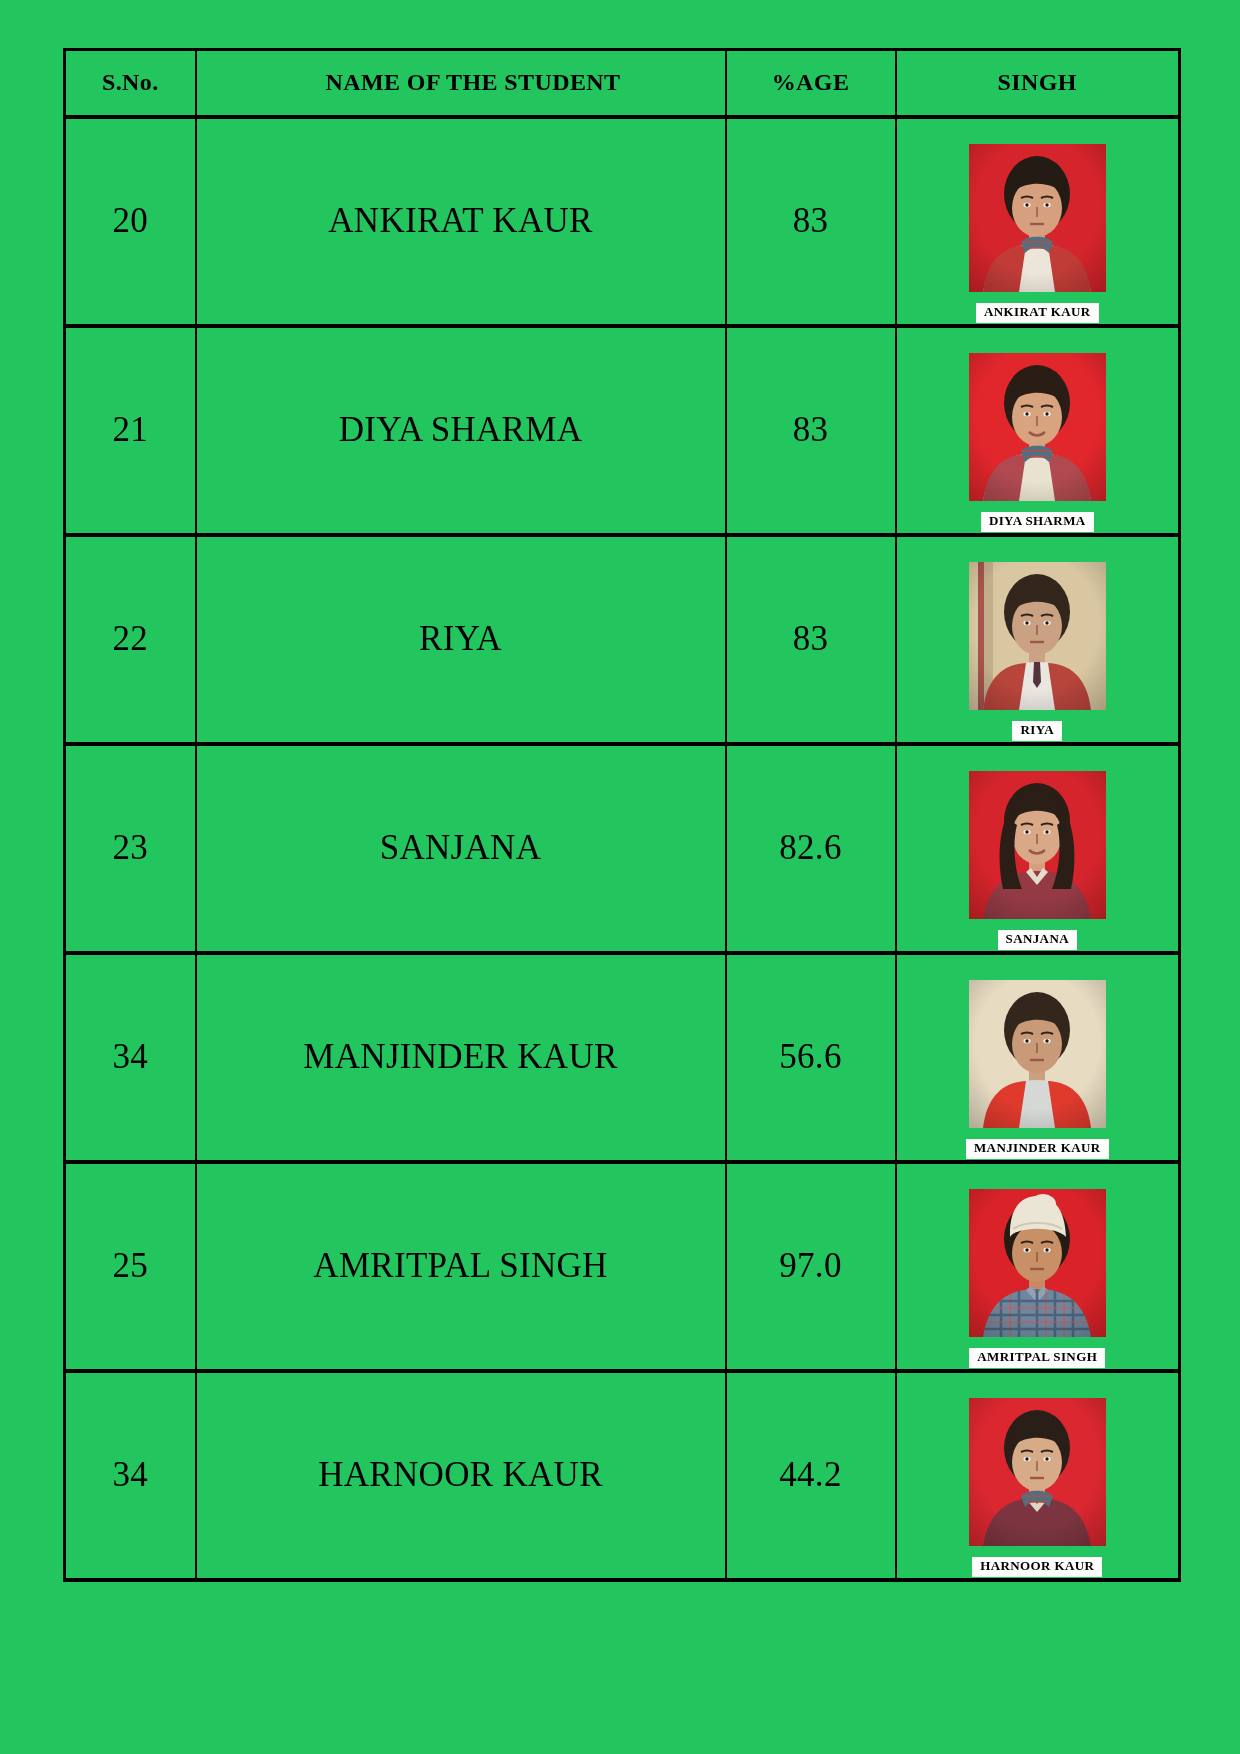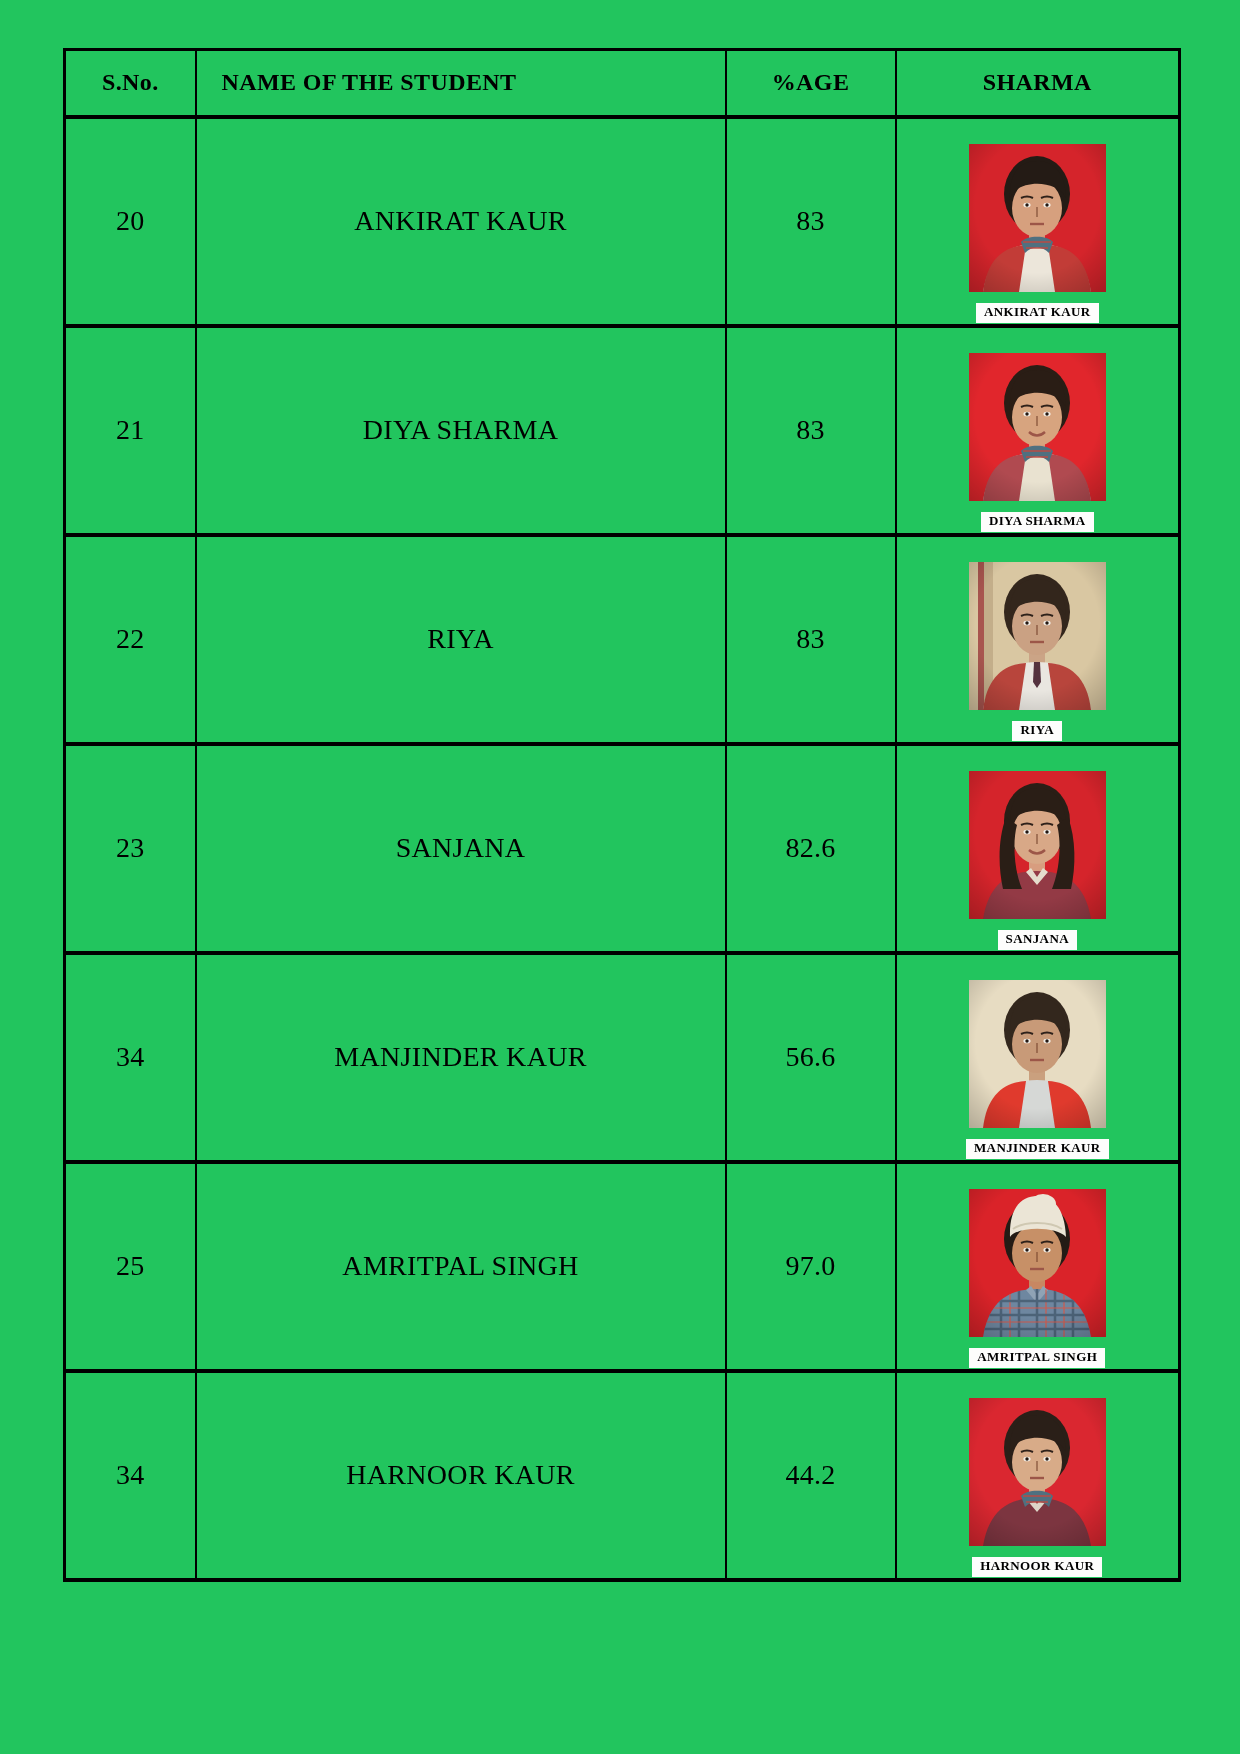--- a/index.html
+++ b/index.html
@@ -15,25 +15,25 @@
   }
   col.c-sno   { width:131px; }
   col.c-name  { width:530px; }
   col.c-pct   { width:170px; }
   col.c-photo { width:284px; }
 
   th, td { border-left:2px solid #000; border-right:2px solid #000; padding:0; }
   thead tr { height:67px; }
   thead th { border-bottom:4px solid #000; font-weight:bold; font-size:24px; letter-spacing:0.4px; }
   thead th.h-sno, thead th.h-pct, thead th.h-photo { text-align:center; }
-  thead th.h-name { text-align:left; padding-left:25px; }
+  thead th.h-name { text-align:center; padding-left:25px; }
 
   tbody tr { height:209px; border-bottom:4px solid #000; }
   tbody td { vertical-align:middle; text-align:center; }
-  tbody td .val { font-size:28px; letter-spacing:0.3px; }
+  tbody td .val { font-size:35px; letter-spacing:0.3px; }
 
   td.c-photo-cell { vertical-align:top; }
   .photo-wrap { display:flex; flex-direction:column; align-items:center; padding-top:25px; }
   .photo { width:137px; height:148px; line-height:0; }
   .photo svg { display:block; }
   .caption {
     margin-top:11px; background:#fdfdfc; padding:1px 8px 3px 8px;
     font-weight:bold; font-size:13px; letter-spacing:0.4px; white-space:nowrap;
   }
 </style>
@@ -46,21 +46,21 @@
       <col class="c-sno">
         <col class="c-name">
         <col class="c-pct">
         <col class="c-photo">
     </colgroup>
     <thead>
       <tr>
         <th class="h-sno">S.No.</th>
         <th class="h-name">NAME OF THE STUDENT</th>
         <th class="h-pct">%AGE</th>
-        <th class="h-photo">SHARMA</th>
+        <th class="h-photo">SINGH</th>
       </tr>
     </thead>
     <tbody id="rows-tbody">
   <tr>
     <td>
       <span class="val">20</span>
     </td>
     <td>
       <span class="val">ANKIRAT KAUR</span>
     </td>

